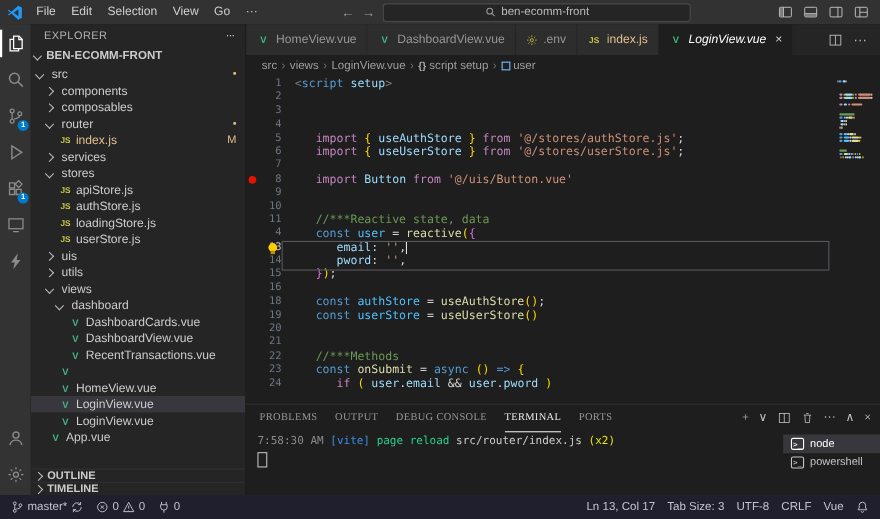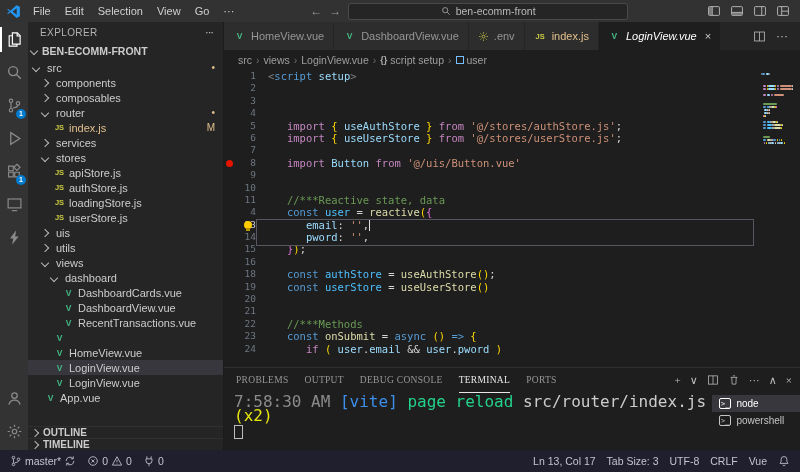--- a/index.html
+++ b/index.html
@@ -96,21 +96,21 @@
   
   .panel{flex:0 0 82px;border-top:1px solid #2f2f2f;display:flex;flex-direction:column;background:#1e1e1e;}
   .panel-header{flex:0 0 24px;display:flex;align-items:center;padding:0 8px 0 12px;font-family:Liberation Serif, serif;}
   .panel-tabs{display:flex;align-items:center;height:100%;}
   .panel-tab{font-size:9.5px;color:#969696;margin-right:16px;height:100%;display:flex;align-items:center;
     letter-spacing:.3px;cursor:pointer;border-bottom:1px solid transparent;}
   .panel-tab.active{color:#e7e7e7;border-bottom:1px solid #e7e7e7;}
   .panel-actions{margin-left:auto;display:flex;align-items:center;gap:9px;color:#c0c0c0;}
   .panel-actions .icon{width:12px;height:12px;}
   .panel-body{flex:1;display:flex;min-height:0;}
-  .terminal{flex:1;padding:3px 0 0 10px;font-family:"DejaVu Sans Mono",monospace;font-size:16px;line-height:14px;}
+  .terminal{flex:1;padding:3px 0 0 10px;font-family:"DejaVu Sans Mono",monospace;font-size:10px;line-height:14px;}
   .tm-dim{color:#8a8a8a}.tm-blue{color:#3b8eea}.tm-green{color:#23d18b}.tm-yellow{color:#e5e510}.tm-fg{color:#cccccc}
   .term-cursor{width:7px;height:12px;border:1px solid #bdbdbd;margin-top:2px;}
   .shells{flex:0 0 88px;padding-top:3px;}
   .shell-row{height:17px;display:flex;align-items:center;gap:5px;padding-left:7px;font-size:10px;color:#c5c5c5;cursor:pointer;}
   .shell-row.selected{background:#37373d;color:#ffffff;}
   .shell-ico{font-family:"DejaVu Sans Mono",monospace;font-size:7px;border:1px solid currentColor;border-radius:2px;
     padding:0 1px;line-height:8px;height:9px;display:flex;align-items:center;}
 
   
   .statusbar{flex:0 0 22px;background:#1f1f2e;display:flex;align-items:center;justify-content:space-between;

